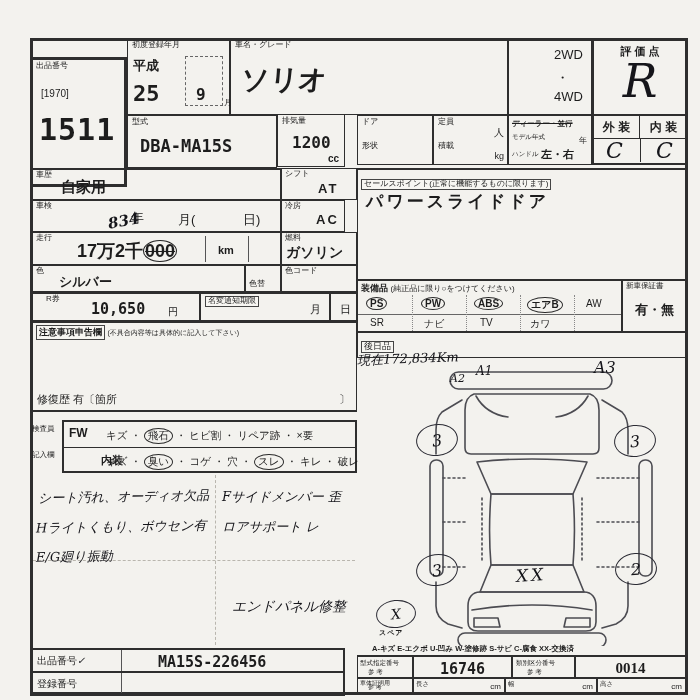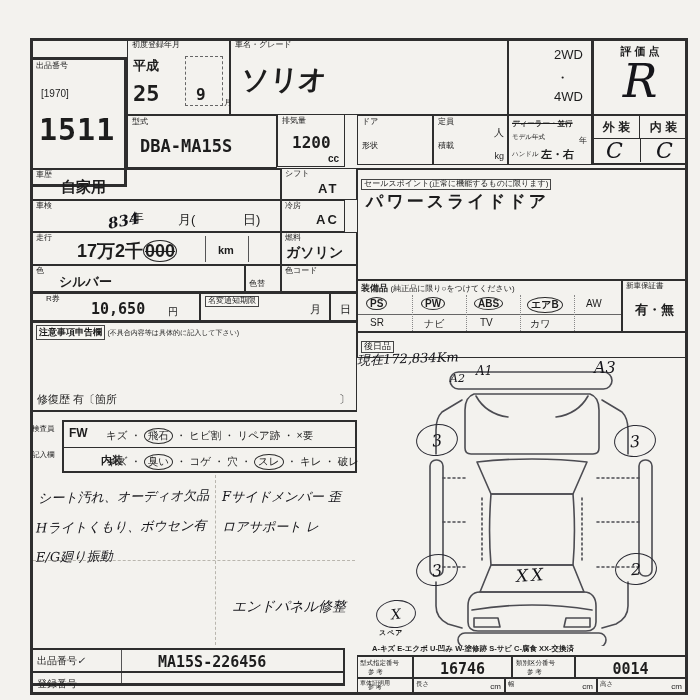--- a/index.html
+++ b/index.html
@@ -183,21 +183,21 @@
   <div class="abs hw" style="left:222px;top:518px;font-size:13px;">ロアサポート レ</div>
   <div class="abs hw" style="left:232px;top:598px;font-size:14px;">エンドパネル修整</div>
 
   <div class="cell" style="left:30px;top:648px;width:315px;height:24px;border-width:2px 2px 1px 3px;">
     <div class="abs" style="left:4px;top:4px;font-size:10px;">
       <span>出品番号</span><span class="hw">✓</span>
     </div>
     <div class="abs" style="left:88px;top:0;height:100%;border-left:1px solid #555;"></div>
     <div class="abs mono" style="left:125px;top:3px;font-size:15px;">MA15S-226456</div>
   </div>
-  <div class="cell" style="left:30px;top:672px;width:315px;height:14px;border-width:1px 2px 3px 3px;">
+  <div class="cell" style="left:30px;top:672px;width:315px;height:24px;border-width:1px 2px 3px 3px;">
     <div class="abs" style="left:4px;top:4px;font-size:10px;">登録番号</div>
     <div class="abs" style="left:88px;top:0;height:100%;border-left:1px solid #555;"></div>
   </div>
 
   <div class="cell" style="left:357px;top:168px;width:331px;height:112px;border-width:2px 3px 1px 1px;">
     <div class="abs" style="left:3px;top:2px;">
       <span class="lbl lbl-box" style="font-size:8px;">セールスポイント(正常に機能するものに限ります)</span>
     </div>
     <div class="abs" style="left:8px;top:20px;font-size:17px;font-weight:bold;letter-spacing:3px;">パワースライドドア</div>
   </div>
@@ -298,21 +298,21 @@
     <div class="lbl abs" style="left:10px;bottom:2px;font-size:6.5px;">参 考</div>
   </div>
   <div class="cell" style="left:413px;top:655px;width:99px;height:23px;border-width:2px 1px 1px 1px;">
     <div class="abs mono" style="left:0;top:3px;width:100%;text-align:center;font-size:15px;">16746</div>
   </div>
   <div class="cell" style="left:512px;top:655px;width:63px;height:23px;border-width:2px 1px 1px 1px;">
     <div class="lbl abs" style="left:3px;top:2px;font-size:6.5px;">類別区分番号</div>
     <div class="lbl abs" style="left:14px;bottom:2px;font-size:6.5px;">参 考</div>
   </div>
   <div class="cell" style="left:575px;top:655px;width:113px;height:23px;border-width:2px 3px 1px 1px;">
-    <div class="abs mono" style="left:0;top:3px;width:100%;text-align:center;font-size:15px;">0014</div>
+    <div class="abs mono" style="left:0;top:3px;width:100%;text-align:center;font-size:15px;font-family:Liberation Serif, serif;">0014</div>
   </div>
 
   <div class="cell" style="left:357px;top:678px;width:56px;height:17px;border-width:1px 1px 3px 1px;">
     <div class="lbl abs" style="left:2px;top:1px;font-size:6px;">車体証明用</div>
     <div class="lbl abs" style="left:10px;bottom:1px;font-size:6px;">参 考</div>
   </div>
   <div class="cell" style="left:413px;top:678px;width:92px;height:17px;border-width:1px 1px 3px 1px;">
     <div class="lbl abs" style="left:2px;top:1px;font-size:6.5px;">長さ</div>
     <div class="abs" style="right:3px;bottom:1px;font-size:8px;">cm</div>
   </div>

